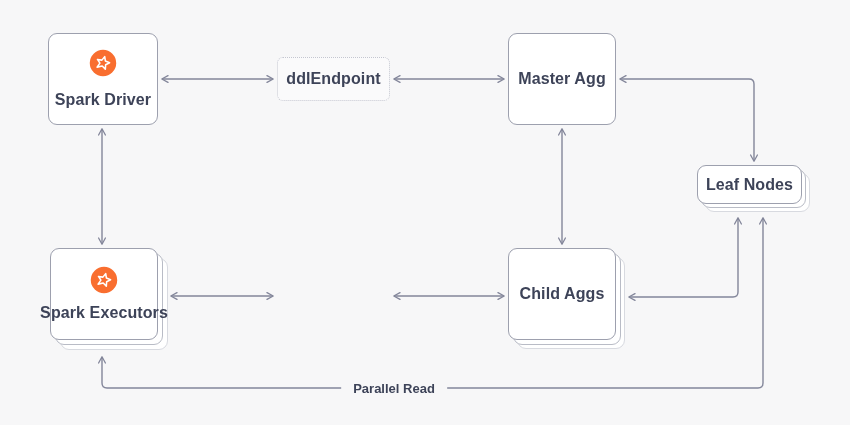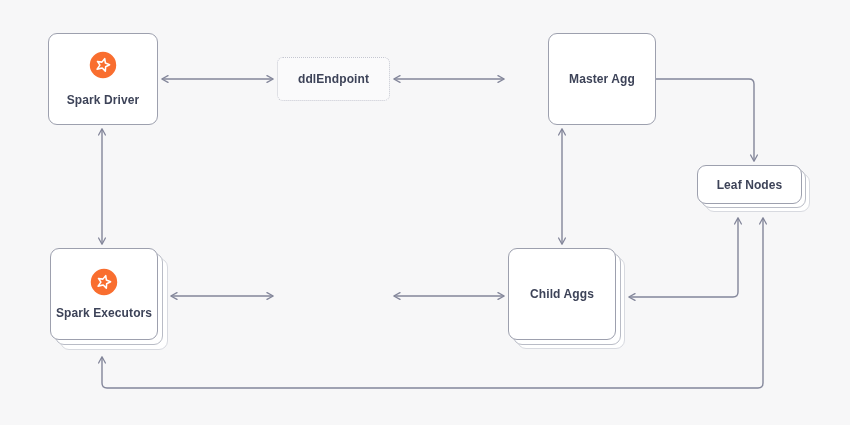--- a/index.html
+++ b/index.html
@@ -51,21 +51,21 @@
     border: 1.5px solid var(--node-border);
     border-radius: 9px;
     display: flex;
     flex-direction: column;
     align-items: center;
     justify-content: center;
     gap: 10px;
   }
   .node-label {
     color: var(--text);
-    font-size: 12px;
+    font-size: 16px;
     font-weight: bold;
     letter-spacing: 0.1px;
     white-space: nowrap;
   }
   
   .stack-wrap { position: absolute; z-index: 2; }
   .stack-wrap .layer {
     position: absolute;
     border-radius: 9px;
     background: var(--node-bg);
@@ -124,21 +124,21 @@
       <circle cx="18" cy="18" r="17" fill="var(--accent-orange)"></circle>
       <path d="M 20.2 9.8 L 21.1 15.5 L 26.5 17.6 L 21.4 20.2 L 21.0 25.9 L 17.0 21.9 L 10.4 23.3 L 14.0 18.2 L 10.9 13.4 L 16.6 14.3 Z" fill="none" stroke="#ffffff" stroke-width="2" stroke-linejoin="round"></path>
     </svg>
     <span class="node-label">Spark Driver</span>
   </div>
 
   <div class="endpoint" style="left:277px; top:57px; width:113px; height:44px;">
     <span class="node-label">ddlEndpoint</span>
   </div>
 
-  <div class="node" style="left:508px; top:33px; width:108px; height:92px;margin-left:40px;">
+  <div class="node" style="left:508px; top:33px; width:108px; height:92px;">
     <span class="node-label">Master Agg</span>
   </div>
 
   <div class="stack-wrap" style="left:697px; top:165px; width:105px; height:32px;">
     <div class="layer l3" style="left:8px; top:8px; width:105px; height:39px;"></div>
     <div class="layer l2" style="left:4px; top:4px; width:105px; height:39px;"></div>
     <div class="node" style="width:105px; height:39px;">
       <span class="node-label">Leaf Nodes</span>
     </div>
   </div>
@@ -157,14 +157,15 @@
 
 
   <div class="stack-wrap" style="left:508px; top:248px; width:108px; height:92px;text-align:right;">
     <div class="layer l3" style="left:9px; top:9px; width:108px; height:92px;"></div>
     <div class="layer l2" style="left:4.5px; top:4.5px; width:108px; height:92px;"></div>
     <div class="node" style="width:108px; height:92px;">
       <span class="node-label">Child Aggs</span>
     </div>
   </div>
 
+  <div class="edge-label" style="left:394px; top:388px;">Parallel Read</div>
 
 </div>
 
 </body></html>

